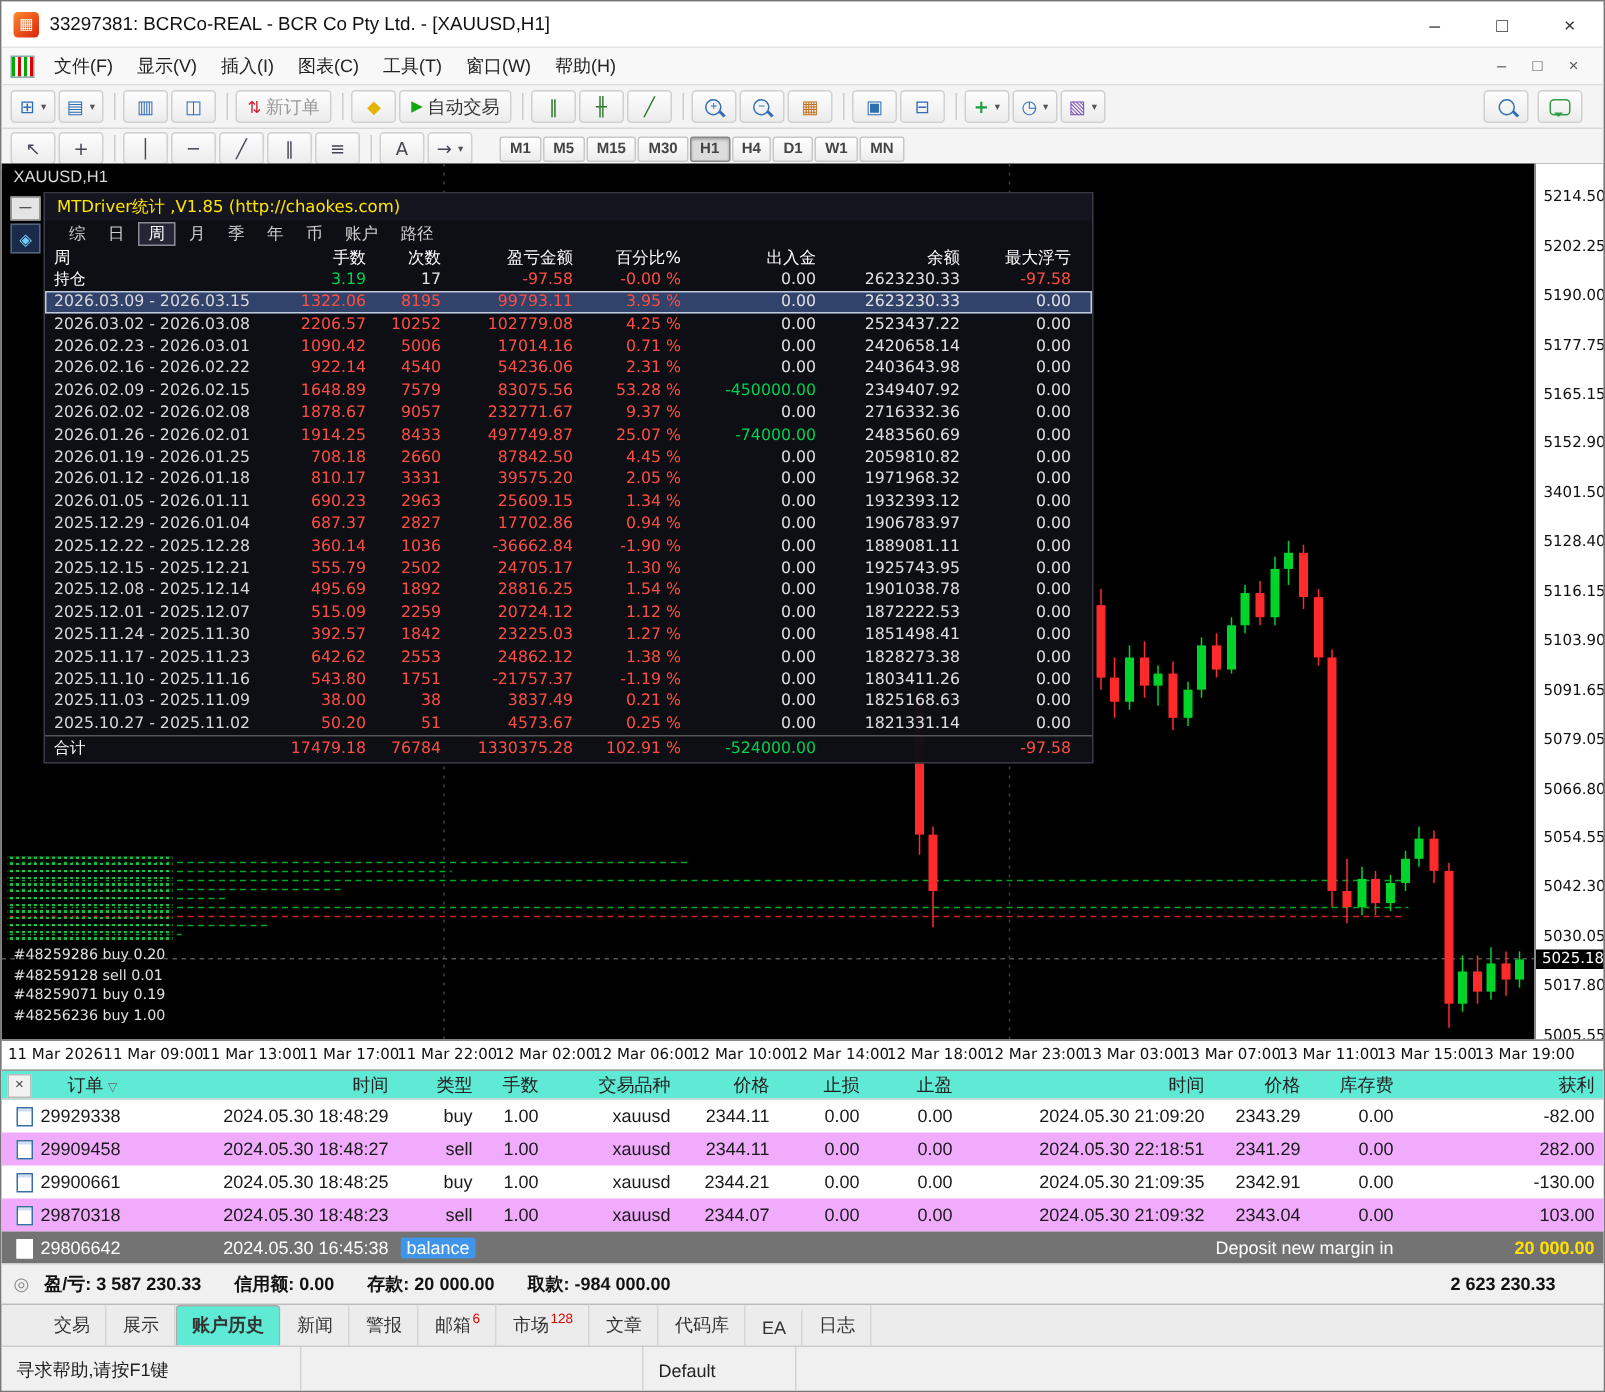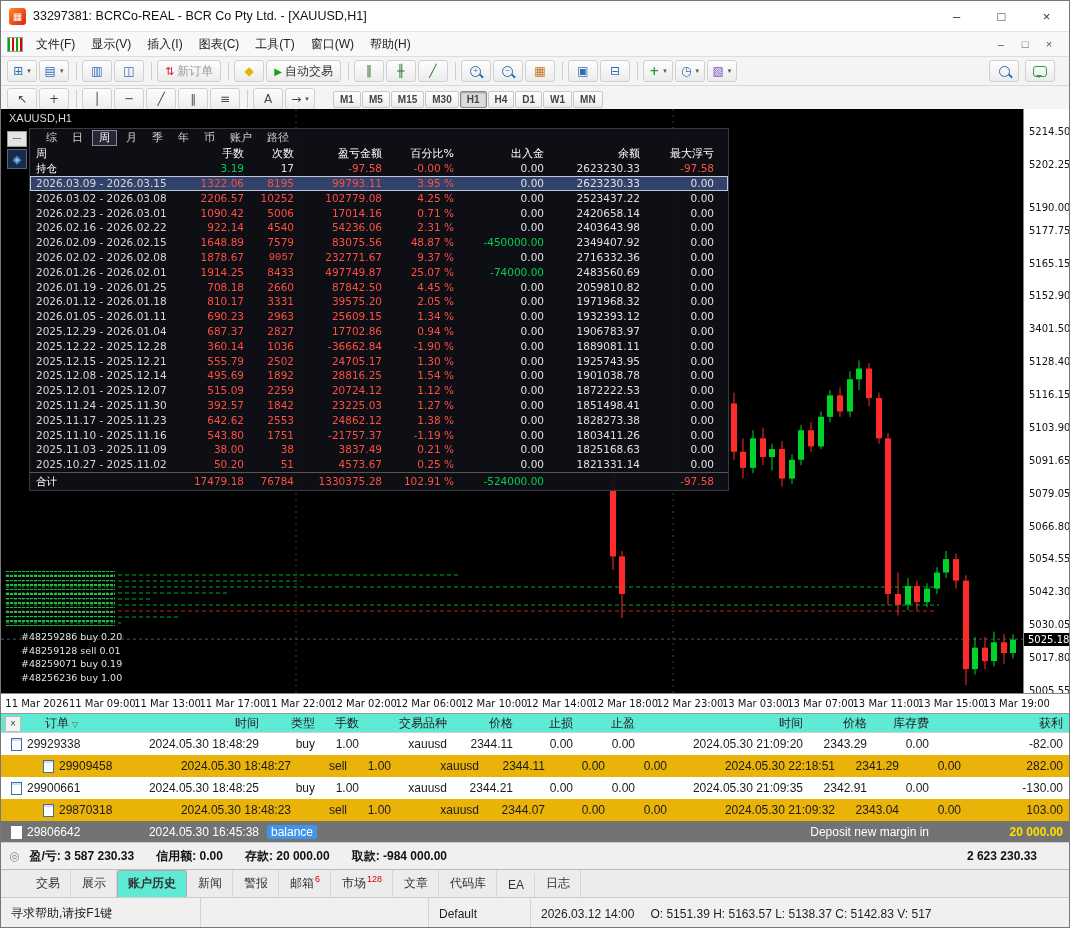--- a/index.html
+++ b/index.html
@@ -51,21 +51,21 @@
   #csvg{position:absolute;left:0;top:0;}
   .symbol-label{position:absolute;left:8px;top:3px;color:#d8d8d8;font-size:11px;}
   .panel-min-btn{position:absolute;left:6px;top:22px;width:18px;height:14px;background:#e4e4e4;border:1px solid #999;
     color:#222;font-size:9px;display:flex;align-items:center;justify-content:center;line-height:1;}
   .panel-logo-btn{position:absolute;left:6px;top:40px;width:18px;height:18px;background:#1b2a4a;border:1px solid #567;
     color:#6fd0ff;font-size:11px;display:flex;align-items:center;justify-content:center;}
   .panel-logo-btn::after{content:"◈";}
   .dense{position:absolute;left:4px;top:462px;width:110px;height:58px;
     background:repeating-linear-gradient(180deg,rgba(40,230,90,.8) 0 1.5px,transparent 1.5px 4.5px);}
   .dense::after{content:"";position:absolute;inset:0;background:repeating-linear-gradient(90deg,rgba(0,0,0,.85) 0 1.5px,transparent 1.5px 4px);}
-  .trade-label{position:absolute;left:20px;color:#e0e0e0;font-size:9.5px;font-family:"DejaVu Sans",sans-serif;white-space:nowrap;}
+  .trade-label{position:absolute;left:8px;color:#e0e0e0;font-size:9.5px;font-family:"DejaVu Sans",sans-serif;white-space:nowrap;}
   .price-axis{position:absolute;left:1022px;top:0;width:48px;height:584px;background:#fff;border-left:1px solid #888;box-sizing:border-box;}
   .pa-label{position:absolute;left:5px;font-size:10px;color:#111;font-family:"DejaVu Sans",sans-serif;}
   .price-tag{position:absolute;left:1023px;top:524px;width:47px;height:13px;background:#000;color:#fff;
     font-size:10px;line-height:13px;padding-left:4px;box-sizing:border-box;font-family:"DejaVu Sans",sans-serif;}
   .time-axis{position:absolute;left:0;top:584px;width:1070px;height:20px;background:#fff;border-top:1px solid #888;box-sizing:border-box;}
   .ta-label{position:absolute;top:4px;width:84px;text-align:center;font-size:10px;color:#111;font-family:"DejaVu Sans",sans-serif;white-space:nowrap;}
   
   .stats-panel{position:absolute;left:28px;top:19px;width:700px;background:rgba(14,14,22,.97);
     border:1px solid #3a3a46;font-family:"DejaVu Sans",sans-serif;box-sizing:border-box;}
   .sp-title{height:18px;line-height:18px;color:#ffe600;font-size:11px;padding-left:8px;background:#15151f;}
@@ -82,21 +82,21 @@
   .sp-row.sel{background:#31426b;box-shadow:inset 0 0 0 1px #c0c8dc;}
   
   .terminal{position:absolute;left:0;top:712px;width:1070px;height:156px;background:#fff;border-top:1px solid #999;box-sizing:border-box;}
   .term-close{position:absolute;left:4px;top:2px;width:14px;height:14px;font-size:10px;color:#444;border:1px solid #bbb;
     background:#f2f2f2;display:flex;align-items:center;justify-content:center;z-index:2;line-height:1;}
   .t-row{display:grid;grid-template-columns:24px 76px 166px 56px 44px 88px 66px 60px 62px 168px 64px 62px 1fr;
     font-size:12px;line-height:22px;height:22px;color:#1a1a1a;}
   .t-head{height:18px;line-height:18px;background:#5eead4;border-bottom:1px solid #d0d0d0;color:#222;}
   .t-cell{text-align:right;padding-right:8px;white-space:nowrap;overflow:hidden;}
   .t-cell.left{text-align:left;padding-left:2px;}
-  .t-row.alt{background:#eab308;padding-left:32px;}
+  .t-row.alt{background:#f0abfc;}
   .sort-caret{font-size:8px;color:#666;margin-left:3px;}
   .doc{width:9px;height:11px;border:1px solid #3a6ea5;background:#fff;display:inline-block;margin-left:8px;vertical-align:middle;
     box-shadow:inset 0 2px 0 #cfe0f5;}
   .t-row.balance{background:#737373;color:#fff;}
   .t-row.balance .doc{border-color:#fff;box-shadow:none;}
   .chip{background:#3f95ea;padding:0 4px;border-radius:2px;}
   .amt{color:#ffe000;font-weight:bold;}
   .term-summary{position:absolute;left:0;top:128px;width:1070px;height:27px;background:#f0f0f0;border-top:1px solid #ccc;
     display:flex;align-items:center;font-size:12px;font-weight:bold;color:#111;box-sizing:border-box;}
   .sum-icon{margin:0 10px 0 8px;color:#888;font-size:12px;font-weight:normal;}
@@ -367,20 +367,21 @@
     <div class="panel-logo-btn"></div>
     <div class="dense"></div>
     <div id="trade-labels">
         <div class="trade-label" style="top: 522px;">#48259286 buy 0.20</div>
         <div class="trade-label" style="top: 535.7px;">#48259128 sell 0.01</div>
         <div class="trade-label" style="top: 549.4px;">#48259071 buy 0.19</div>
         <div class="trade-label" style="top: 563.1px;">#48256236 buy 1.00</div>
       </div>
 
     <div class="stats-panel">
+      <div class="sp-title">MTDriver统计 ,V1.85 (http://chaokes.com)</div>
       <div class="sp-tabs" id="sp-tabs">
           <span class="sp-tab">综</span>
           <span class="sp-tab">日</span>
           <span class="sp-tab active">周</span>
           <span class="sp-tab">月</span>
           <span class="sp-tab">季</span>
           <span class="sp-tab">年</span>
           <span class="sp-tab">币</span>
           <span class="sp-tab">账户</span>
           <span class="sp-tab">路径</span>
@@ -444,29 +445,29 @@
             <span class="sp-cell" style="color: rgb(255, 79, 66);">2.31 %</span>
             <span class="sp-cell" style="color: rgb(224, 224, 224);">0.00</span>
             <span class="sp-cell" style="color: rgb(224, 224, 224);">2403643.98</span>
             <span class="sp-cell" style="color: rgb(224, 224, 224);">0.00</span>
           </div>
           <div class="sp-row">
             <span class="sp-cell first">2026.02.09 - 2026.02.15</span>
             <span class="sp-cell" style="color: rgb(255, 79, 66);">1648.89</span>
             <span class="sp-cell" style="color: rgb(255, 79, 66);">7579</span>
             <span class="sp-cell" style="color: rgb(255, 79, 66);">83075.56</span>
-            <span class="sp-cell" style="color: rgb(255, 79, 66);">48.87 %</span>
+            <span class="sp-cell" style="color: rgb(255, 79, 66);">53.28 %</span>
             <span class="sp-cell" style="color: rgb(0, 208, 80);">-450000.00</span>
             <span class="sp-cell" style="color: rgb(224, 224, 224);">2349407.92</span>
             <span class="sp-cell" style="color: rgb(224, 224, 224);">0.00</span>
           </div>
           <div class="sp-row">
             <span class="sp-cell first">2026.02.02 - 2026.02.08</span>
             <span class="sp-cell" style="color: rgb(255, 79, 66);">1878.67</span>
-            <span class="sp-cell" style="color: rgb(255, 79, 66); font-family: Liberation Mono, monospace;">9057</span>
+            <span class="sp-cell" style="color: rgb(255, 79, 66);">9057</span>
             <span class="sp-cell" style="color: rgb(255, 79, 66);">232771.67</span>
             <span class="sp-cell" style="color: rgb(255, 79, 66);">9.37 %</span>
             <span class="sp-cell" style="color: rgb(224, 224, 224);">0.00</span>
             <span class="sp-cell" style="color: rgb(224, 224, 224);">2716332.36</span>
             <span class="sp-cell" style="color: rgb(224, 224, 224);">0.00</span>
           </div>
           <div class="sp-row">
             <span class="sp-cell first">2026.01.26 - 2026.02.01</span>
             <span class="sp-cell" style="color: rgb(255, 79, 66);">1914.25</span>
             <span class="sp-cell" style="color: rgb(255, 79, 66);">8433</span>
@@ -615,21 +616,21 @@
             <span class="sp-cell" style="color: rgb(0, 208, 80);">-524000.00</span>
             <span class="sp-cell" style="color: rgb(224, 224, 224);"></span>
             <span class="sp-cell" style="color: rgb(255, 79, 66);">-97.58</span>
           </div>
         </div>
     </div>
 
     <div class="price-axis" id="price-axis">
         <div class="pa-label" style="top: 17px;">5214.50</div>
         <div class="pa-label" style="top: 49.88px;">5202.25</div>
-        <div class="pa-label" style="top: 82.76px; margin-top: 10px;">5190.00</div>
+        <div class="pa-label" style="top: 82.76px;">5190.00</div>
         <div class="pa-label" style="top: 115.64px;">5177.75</div>
         <div class="pa-label" style="top: 148.52px;">5165.15</div>
         <div class="pa-label" style="top: 181.4px;">5152.90</div>
         <div class="pa-label" style="top: 214.28px;">3401.50</div>
         <div class="pa-label" style="top: 247.16px;">5128.40</div>
         <div class="pa-label" style="top: 280.04px;">5116.15</div>
         <div class="pa-label" style="top: 312.92px;">5103.90</div>
         <div class="pa-label" style="top: 345.8px;">5091.65</div>
         <div class="pa-label" style="top: 378.68px;">5079.05</div>
         <div class="pa-label" style="top: 411.56px;">5066.80</div>
@@ -775,19 +776,15 @@
       <span class="ttab"><span>文章</span></span>
       <span class="ttab"><span>代码库</span></span>
       <span class="ttab"><span>EA</span></span>
       <span class="ttab"><span>日志</span></span>
     </div>
 
   <div class="statusbar">
     <div class="scell help">寻求帮助,请按F1键</div>
     <div class="scell spacer"></div>
     <div class="scell profile">Default</div>
-    <div class="scell quote">
-      <span>2026.03.12 14:00</span>
-      <span>O: 5151.39   H: 5163.57   L: 5138.37   C: 5142.83   V: 517</span>
-    </div>
   </div>
 
 </div>
 
 </body></html>

